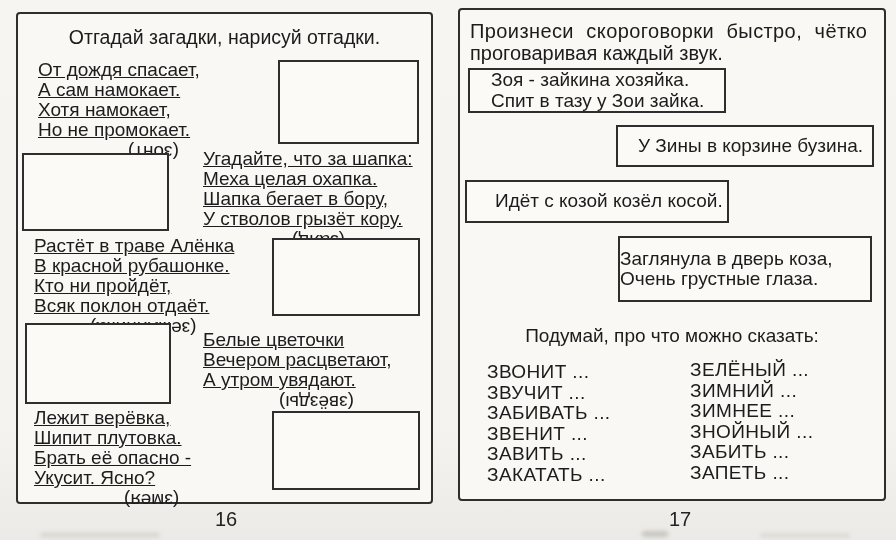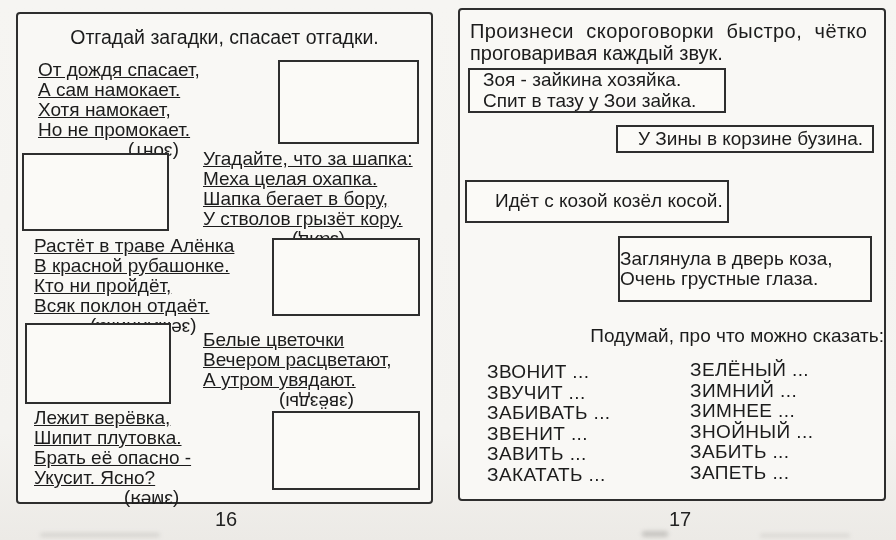--- a/index.html
+++ b/index.html
@@ -49,21 +49,21 @@
     border: 2px solid #2e2e2e;
     background: #fbfaf7;
     font-size: 19px; line-height: 20.5px;
     display: flex; align-items: center;
   }
   .tw-lines { white-space: pre-line; width: 100%; }
   .tw-right .tw-lines { text-align: right; }
 
   .think-heading {
     position: absolute; left: 0; top: 315px; width: 100%;
-    text-align: right; font-size: 19px;
+    text-align: center; font-size: 19px;
   }
   .word-col {
     position: absolute; font-size: 19px; line-height: 20.6px;
     letter-spacing: 0.4px; white-space: pre-line;
   }
   .col-left  { left: 27px;  top: 352px; }
   .col-right { left: 230px; top: 350px; }
 
   .page-num {
     position: absolute; top: 508px; width: 60px;
@@ -74,21 +74,21 @@
 
   .scan-smudge { position: absolute; background: #b8b6b2; opacity: 0.45;
     filter: blur(2px); border-radius: 2px; }
 </style>
 </head>
 <body>
 
 <div class="scene">
 
   <div class="page page-left">
-    <div class="page-title">Отгадай загадки, спасает отгадки.</div>
+    <div class="page-title">Отгадай загадки, нарисуй отгадки.</div>
 
     <div class="riddle" style="left:20px; top:46px; width:230px;">
       <div class="r-lines">От дождя спасает,
 А сам намокает.
 Хотя намокает,
 Но не промокает.</div>
       <div class="r-answer">
         <span>(зонт)</span>
       </div>
     </div>
@@ -137,26 +137,26 @@
     </div>
     <div class="draw-box" style="left:254px; top:397px; width:148px; height:79px;"></div>
   </div>
 
   <div class="page page-right">
     <div class="rp-title">
       <div class="t1">Произнеси скороговорки быстро, чётко</div>
       <div class="t2">проговаривая каждый звук.</div>
     </div>
 
-    <div class="twister" style="left:8px; top:58px; width:258px; height:45px; padding-left:13px;">
+    <div class="twister" style="left:8px; top:58px; width:258px; height:45px; padding-left:21px;">
       <div class="tw-lines">Зоя - зайкина хозяйка.
 Спит в тазу у Зои зайка.</div>
     </div>
 
-    <div class="twister tw-right" style="left:156px; top:115px; width:258px; height:28px; padding-right:9px;">
+    <div class="twister tw-right" style="left:156px; top:115px; width:258px; height:42px; padding-right:9px;">
       <div class="tw-lines">У Зины в корзине бузина.</div>
     </div>
 
     <div class="twister" style="left:5px; top:170px; width:264px; height:43px; padding-left:28px;">
       <div class="tw-lines">Идёт с козой козёл косой.</div>
     </div>
 
     <div class="twister" style="left:158px; top:226px; width:254px; height:66px; ">
       <div class="tw-lines">Заглянула в дверь коза,
 Очень грустные глаза.</div>

